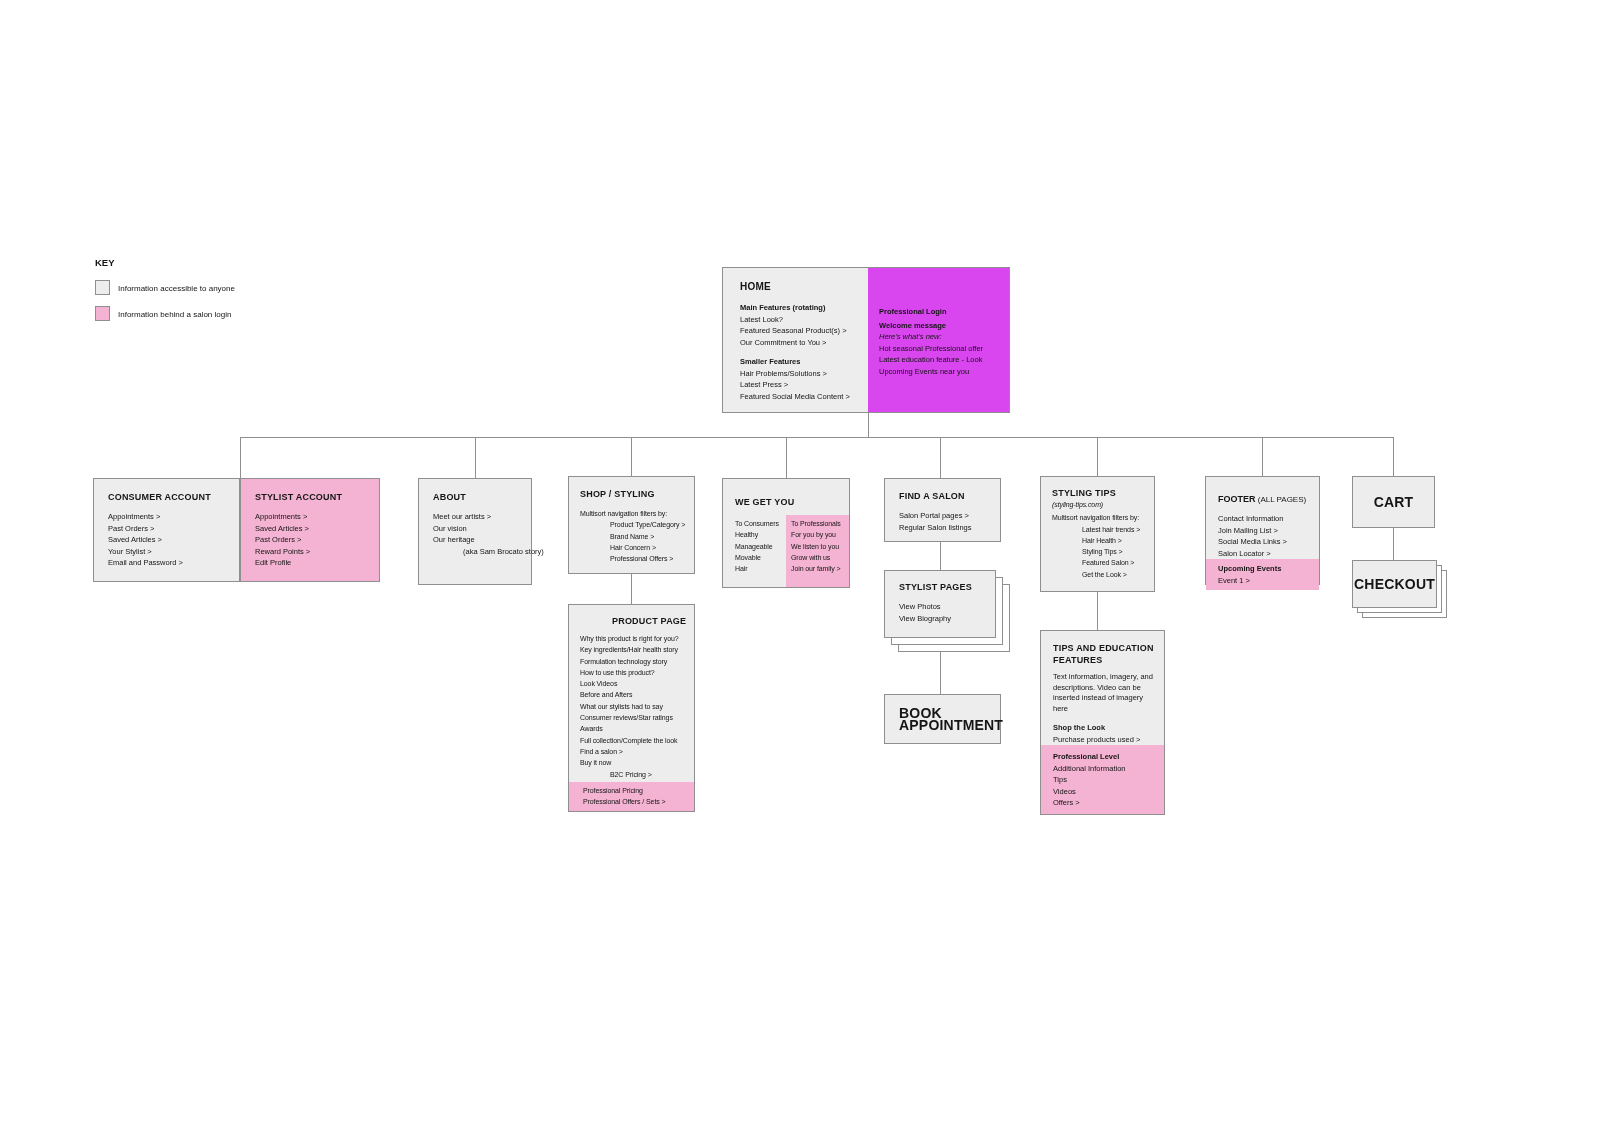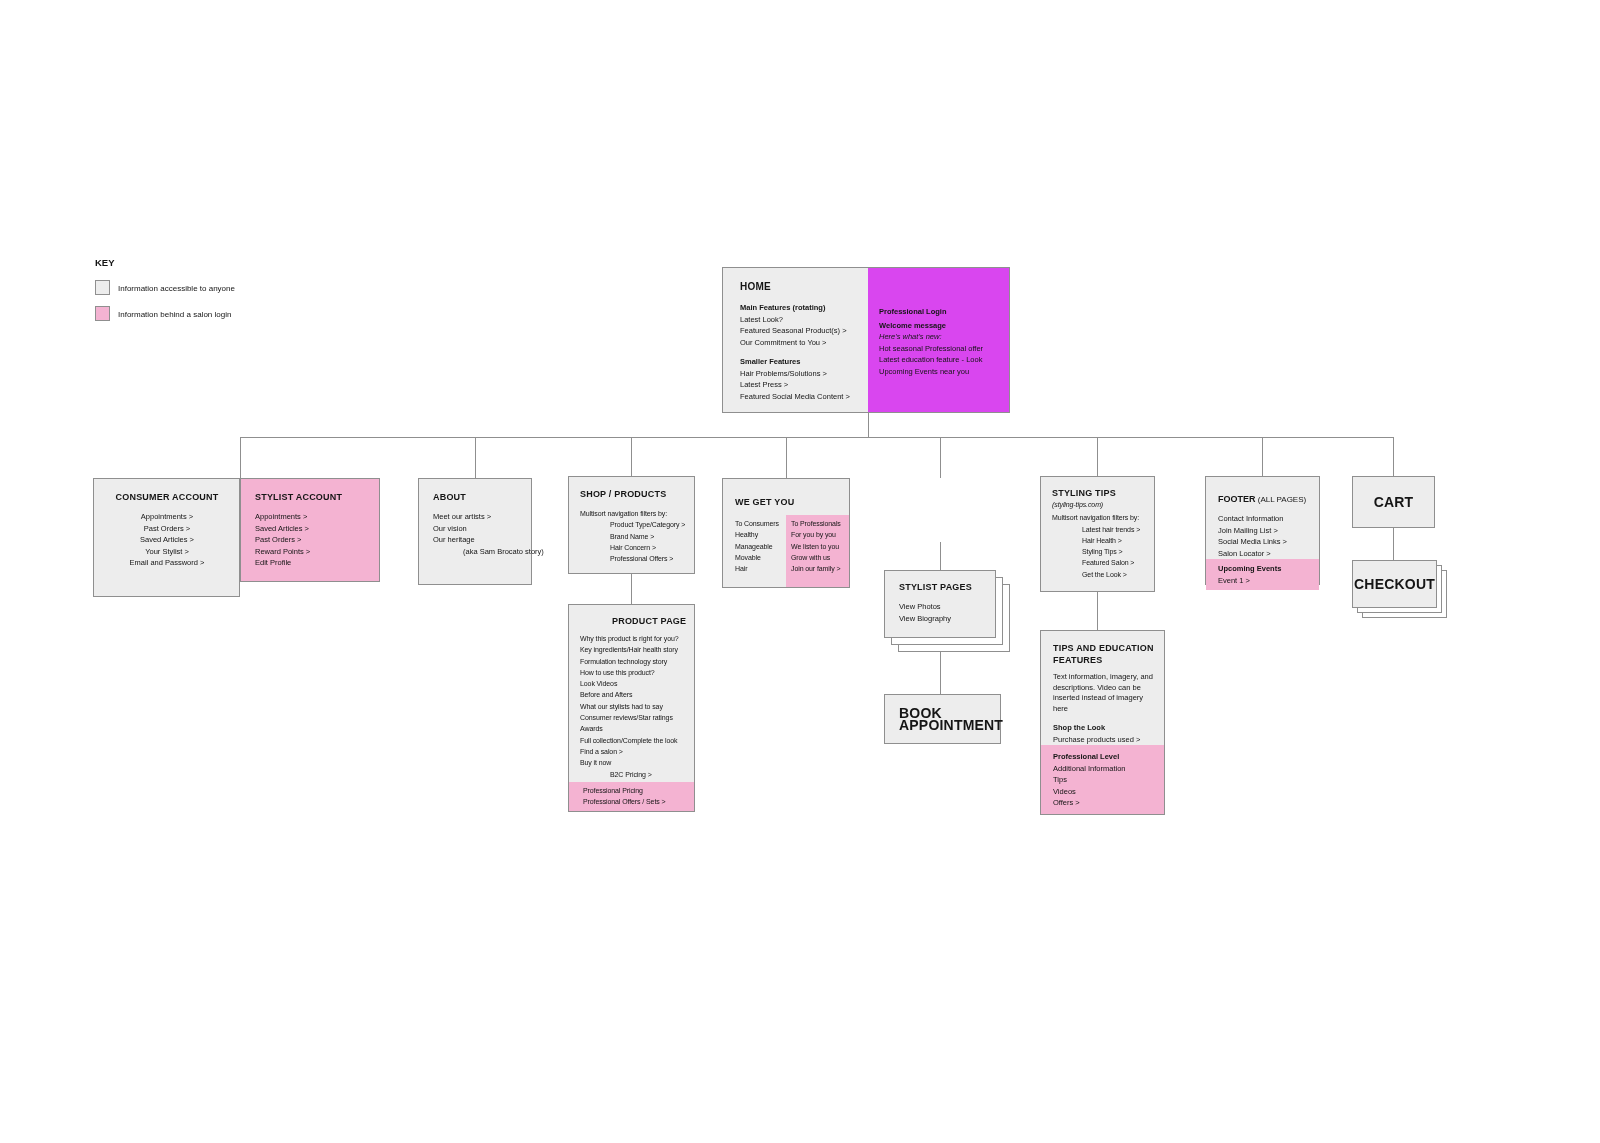--- a/index.html
+++ b/index.html
@@ -26,21 +26,21 @@
   
   #key-title { position:absolute; left:95px; top:257px; font-size:9.5px; font-weight:bold; }
   .swatch { position:absolute; width:15px; height:15px; border:1px solid #8f8f8f; }
   .key-label { position:absolute; font-size:8px; }
 
   
   #home { left:722px; top:267px; width:288px; height:146px; display:flex; }
   #home .home-left { width:146px; padding:13px 5px 0 17px; }
   #home .home-right { width:142px; background:#d946ef; padding:38px 5px 0 11px; }
 
-  #consumer { left:93px;  top:478px; width:147px; height:119px; padding:13px 13px 0 14px;text-align:center; }
+  #consumer { left:93px;  top:478px; width:147px; height:104px; padding:13px 13px 0 14px; }
   #stylist  { left:240px; top:478px; width:140px; height:104px; padding:13px 12px 0 14px; }
   #about    { left:418px; top:478px; width:114px; height:107px; padding:13px 10px 0 14px; }
   #shop     { left:568px; top:476px; width:127px; height:98px;  padding:12px 4px 0 11px; }
   #wegetyou { left:722px; top:478px; width:128px; height:110px; display:flex; flex-direction:column; padding:0; }
   #wegetyou .wg-head { height:36px; padding:12px 0 0 12px; }
   #wegetyou .wg-cols { flex:1; display:flex; }
   #wegetyou .wg-left { width:63px; padding:3px 2px 0 12px; }
   #wegetyou .wg-right { flex:1; background:#f4b3d2; padding:3px 2px 0 5px; }
   #salon    { left:884px; top:478px; width:117px; height:64px; padding:12px 6px 0 14px; }
   #stylistpages { left:884px; top:570px; width:112px; height:68px; padding:11px 6px 0 14px; }
@@ -127,21 +127,21 @@
 
   <div class="box" id="about">
     <div class="title-sm">ABOUT</div>
     <div class="item">Meet our artists &gt;</div>
     <div class="item">Our vision</div>
     <div class="item">Our heritage</div>
     <div class="item ind">(aka Sam Brocato story)</div>
   </div>
 
   <div class="box" id="shop">
-    <div class="title-sm">SHOP / PRODUCTS</div>
+    <div class="title-sm">SHOP / STYLING</div>
     <div class="item-sm">Multisort navigation filters by:</div>
     <div class="item-sm ind">Product Type/Category &gt;</div>
     <div class="item-sm ind">Brand Name &gt;</div>
     <div class="item-sm ind">Hair Concern &gt;</div>
     <div class="item-sm ind">Professional Offers &gt;</div>
   </div>
 
   <div class="box" id="wegetyou">
     <div class="wg-head">
       <span class="title-sm">WE GET YOU</span>
@@ -157,20 +157,25 @@
       <div class="wg-right">
         <div class="item-sm">To Professionals</div>
         <div class="item-sm">For you by you</div>
         <div class="item-sm">We listen to you</div>
         <div class="item-sm">Grow with us</div>
         <div class="item-sm">Join our family &gt;</div>
       </div>
     </div>
   </div>
 
+  <div class="box" id="salon">
+    <div class="title-sm">FIND A SALON</div>
+    <div class="item">Salon Portal pages &gt;</div>
+    <div class="item">Regular Salon listings</div>
+  </div>
 
   <div class="box whitebg" style="left:898px;top:584px;width:112px;height:68px;"></div>
   <div class="box whitebg" style="left:891px;top:577px;width:112px;height:68px;"></div>
   <div class="box" id="stylistpages">
     <div class="title-sm">STYLIST PAGES</div>
     <div class="item">View Photos</div>
     <div class="item">View Biography</div>
   </div>
 
   <div class="box" id="book">

